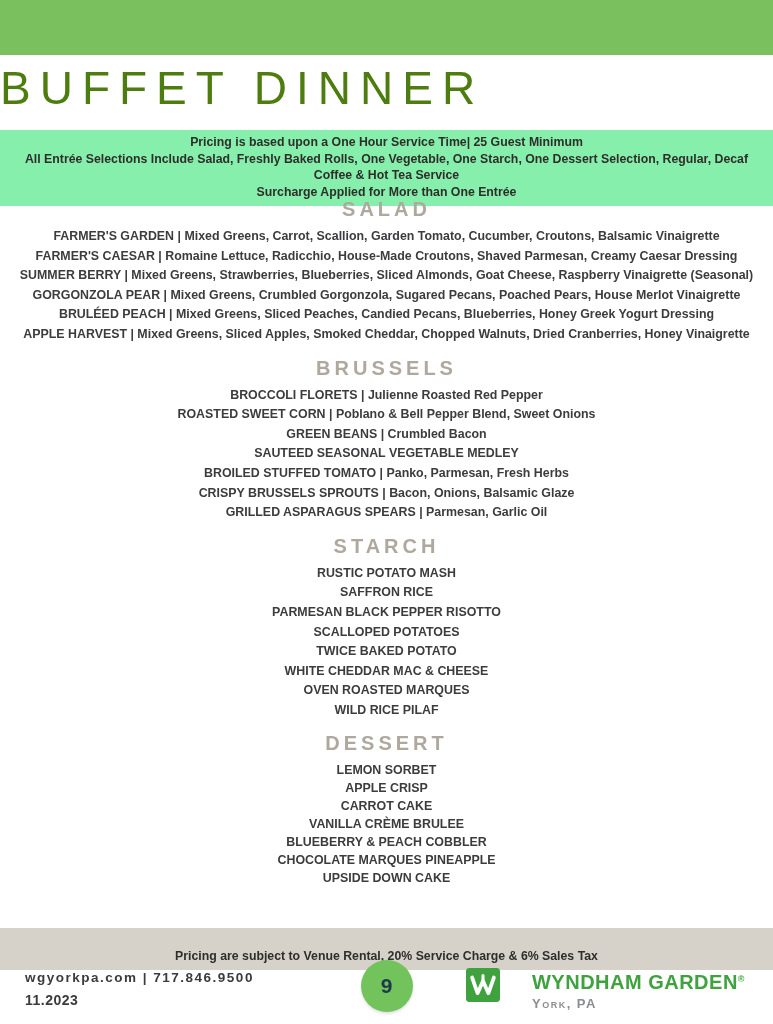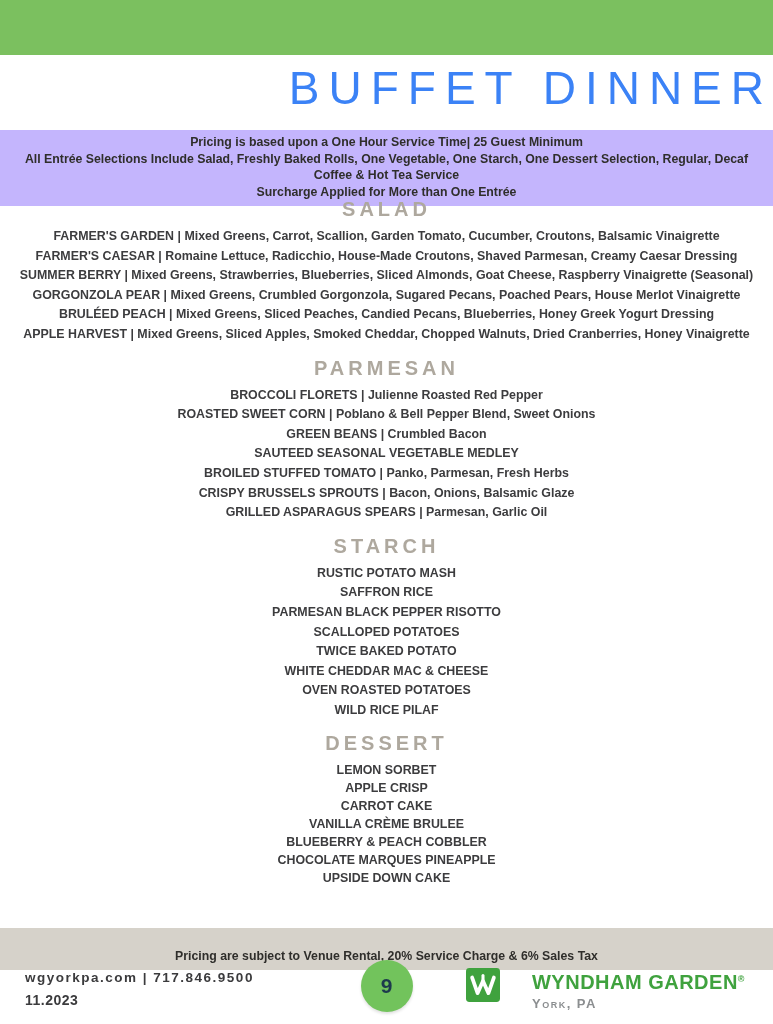--- a/index.html
+++ b/index.html
@@ -8,27 +8,27 @@
   .page {
     position:relative; width:773px; height:1024px; margin:0 auto;
     background:#ffffff; overflow:hidden;
   }
   .top-bar {
     position:absolute; top:0; left:0; width:100%; height:55px;
     background:#7bc05f;
   }
   .page-title {
     position:absolute; top:62px; left:0; width:100%;
-    text-align:right; font-size:46px; font-weight:300;
-    color:#3b82f6; letter-spacing:9px; line-height:1.15;
+    text-align:left; font-size:46px; font-weight:300;
+    color:#4d7c0f; letter-spacing:9px; line-height:1.15;
     font-family:"Liberation Sans", sans-serif;
   }
   .info-band {
     position:absolute; top:130px; left:0; width:100%;
-    background:#c4b5fd; text-align:center;
+    background:#86efac; text-align:center;
     padding:4px 16px 6px;
   }
   .info-band p {
     font-size:12.3px; font-weight:700; color:#2f2e2b; line-height:16.6px;
   }
   .menu { position:absolute; top:186px; left:0; width:100%; }
   .menu-section { margin-top:8px; }
   .section-heading {
     text-align:center; font-size:20px; font-weight:700;
     letter-spacing:4px; color:#aea89e; line-height:24px;
@@ -89,42 +89,42 @@
           <p class="menu-item">FARMER'S GARDEN | Mixed Greens, Carrot, Scallion, Garden Tomato, Cucumber, Croutons, Balsamic Vinaigrette</p>
           <p class="menu-item">FARMER'S CAESAR | Romaine Lettuce, Radicchio, House-Made Croutons, Shaved Parmesan, Creamy Caesar Dressing</p>
           <p class="menu-item">SUMMER BERRY | Mixed Greens, Strawberries, Blueberries, Sliced Almonds, Goat Cheese, Raspberry Vinaigrette (Seasonal)</p>
           <p class="menu-item">GORGONZOLA PEAR | Mixed Greens, Crumbled Gorgonzola, Sugared Pecans, Poached Pears, House Merlot Vinaigrette</p>
           <p class="menu-item">BRULÉED PEACH | Mixed Greens, Sliced Peaches, Candied Pecans, Blueberries, Honey Greek Yogurt Dressing</p>
           <p class="menu-item">APPLE HARVEST | Mixed Greens, Sliced Apples, Smoked Cheddar, Chopped Walnuts, Dried Cranberries, Honey Vinaigrette</p>
         </div>
     </div>
 
     <div class="menu-section">
-      <h2 class="section-heading">PARMESAN</h2>
+      <h2 class="section-heading">BRUSSELS</h2>
       <div class="sec-items">
           <p class="menu-item">BROCCOLI FLORETS | Julienne Roasted Red Pepper</p>
           <p class="menu-item">ROASTED SWEET CORN | Poblano &amp; Bell Pepper Blend, Sweet Onions</p>
           <p class="menu-item">GREEN BEANS | Crumbled Bacon</p>
           <p class="menu-item">SAUTEED SEASONAL VEGETABLE MEDLEY</p>
           <p class="menu-item">BROILED STUFFED TOMATO | Panko, Parmesan, Fresh Herbs</p>
           <p class="menu-item">CRISPY BRUSSELS SPROUTS | Bacon, Onions, Balsamic Glaze</p>
           <p class="menu-item">GRILLED ASPARAGUS SPEARS | Parmesan, Garlic Oil</p>
         </div>
     </div>
 
     <div class="menu-section">
       <h2 class="section-heading">STARCH</h2>
       <div class="sec-items">
           <p class="menu-item">RUSTIC POTATO MASH</p>
           <p class="menu-item">SAFFRON RICE</p>
           <p class="menu-item">PARMESAN BLACK PEPPER RISOTTO</p>
           <p class="menu-item">SCALLOPED POTATOES</p>
           <p class="menu-item">TWICE BAKED POTATO</p>
           <p class="menu-item">WHITE CHEDDAR MAC &amp; CHEESE</p>
-          <p class="menu-item">OVEN ROASTED POTATOES</p>
+          <p class="menu-item">OVEN ROASTED MARQUES</p>
           <p class="menu-item">WILD RICE PILAF</p>
         </div>
     </div>
 
     <div class="menu-section">
       <h2 class="section-heading">DESSERT</h2>
       <div class="sec-items">
           <p class="menu-item">LEMON SORBET</p>
           <p class="menu-item">APPLE CRISP</p>
           <p class="menu-item">CARROT CAKE</p>

